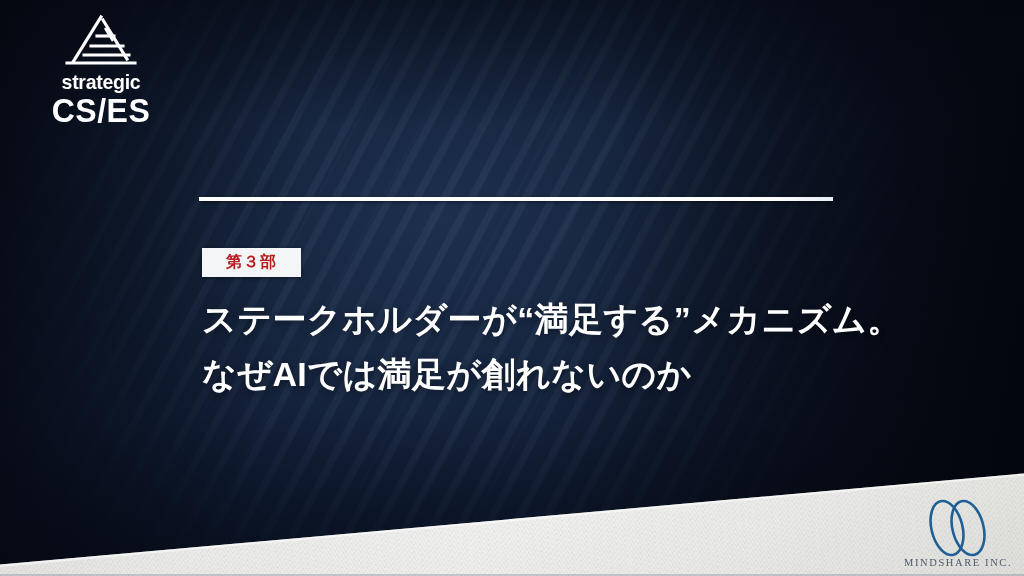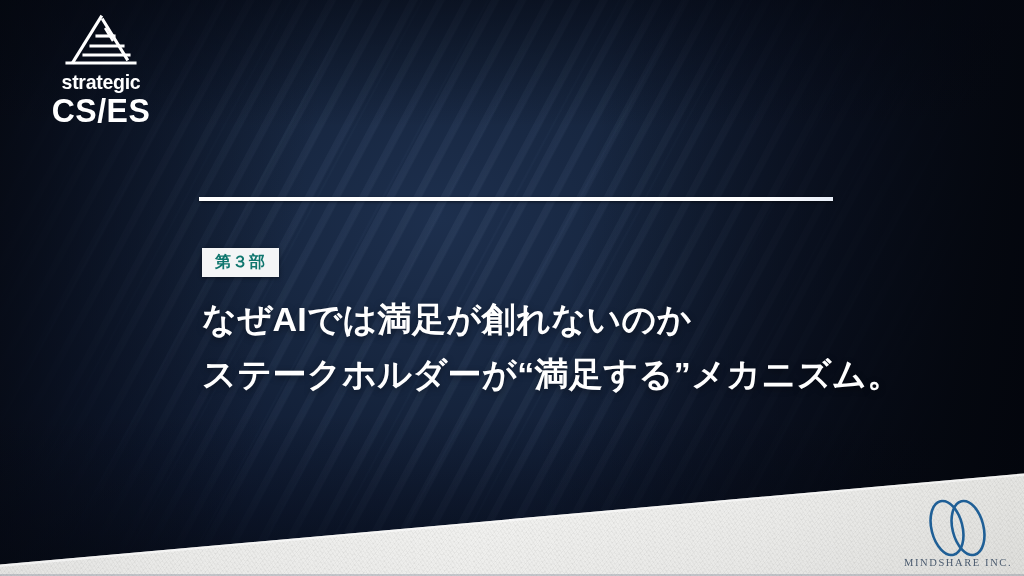--- a/index.html
+++ b/index.html
@@ -134,25 +134,25 @@
     width:634px; height:4px;
     background:linear-gradient(90deg,#ffffff 0%, #ffffff 88%, #e8eef8 100%);
     box-shadow:0 1px 3px rgba(0,0,0,0.5);
   }
 
   
   .badge {
     position:absolute;
     left:202px; top:248px;
     background:#f4f5f6;
-    color:#0f766e;
+    color:#b91c1c;
     font-size:16px;
     font-weight:700;
     letter-spacing:1px;
-    padding:5px 13px 6px;
+    padding:5px 24px 6px;
     line-height:1.1;
     box-shadow:0 1px 4px rgba(0,0,0,0.45);
     font-family:"Liberation Sans", sans-serif;
   }
 
   
   .subtitle {
     position:absolute;
     left:202px; top:292px;
     color:#ffffff;
@@ -217,22 +217,22 @@
     </svg>
     <div class="brand-strategic">strategic</div>
     <div class="brand-csesw">CS/ES</div>
   </div>
 
   <div class="title-rule"></div>
 
   <div class="badge">第３部</div>
 
   <div class="subtitle">
+    <div>ステークホルダーが“満足する”メカニズム。</div>
     <div>なぜAIでは満足が創れないのか</div>
-    <div>ステークホルダーが“満足する”メカニズム。</div>
   </div>
 
   <div class="corp-logo">
     <svg class="corp-mark" viewBox="0 0 92 62">
       <g fill="none" stroke="#1f5f96" stroke-width="2.6">
         <ellipse cx="35" cy="31" rx="15.5" ry="27.5" transform="rotate(-14 35 31)"></ellipse>
         <ellipse cx="56" cy="31" rx="15.5" ry="27.5" transform="rotate(-14 56 31)"></ellipse>
       </g>
     </svg>
     <div class="corp-name">MINDSHARE INC.</div>

